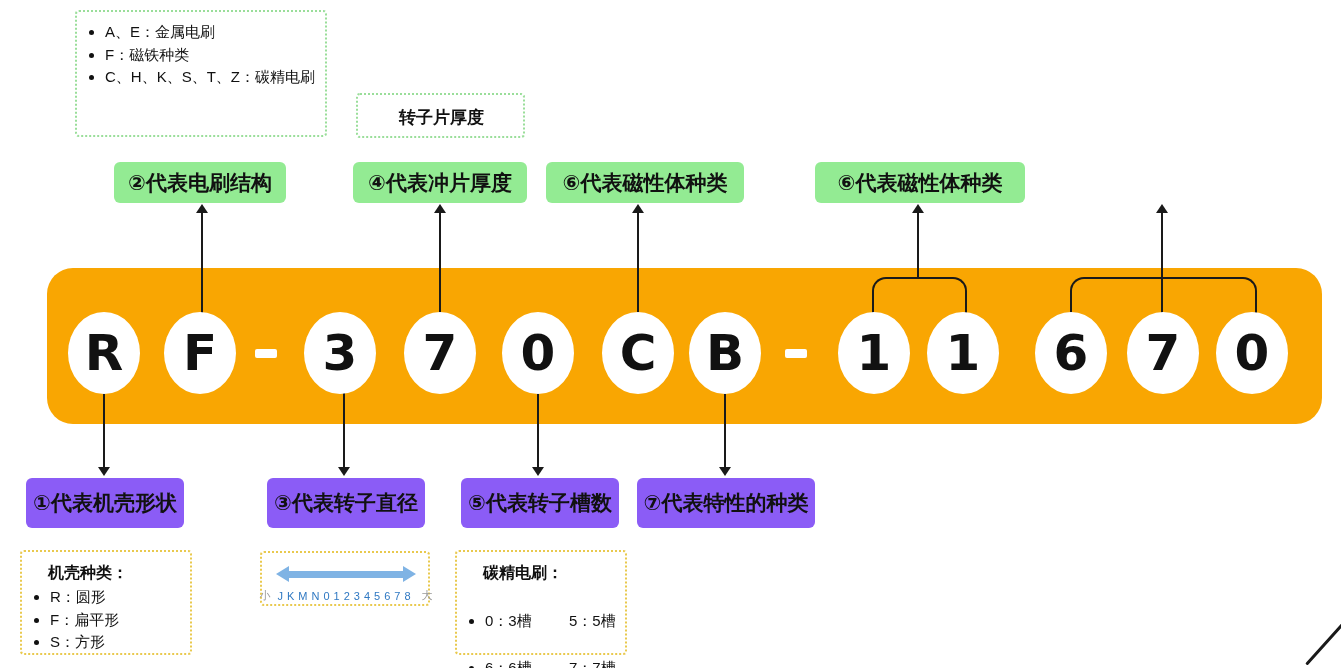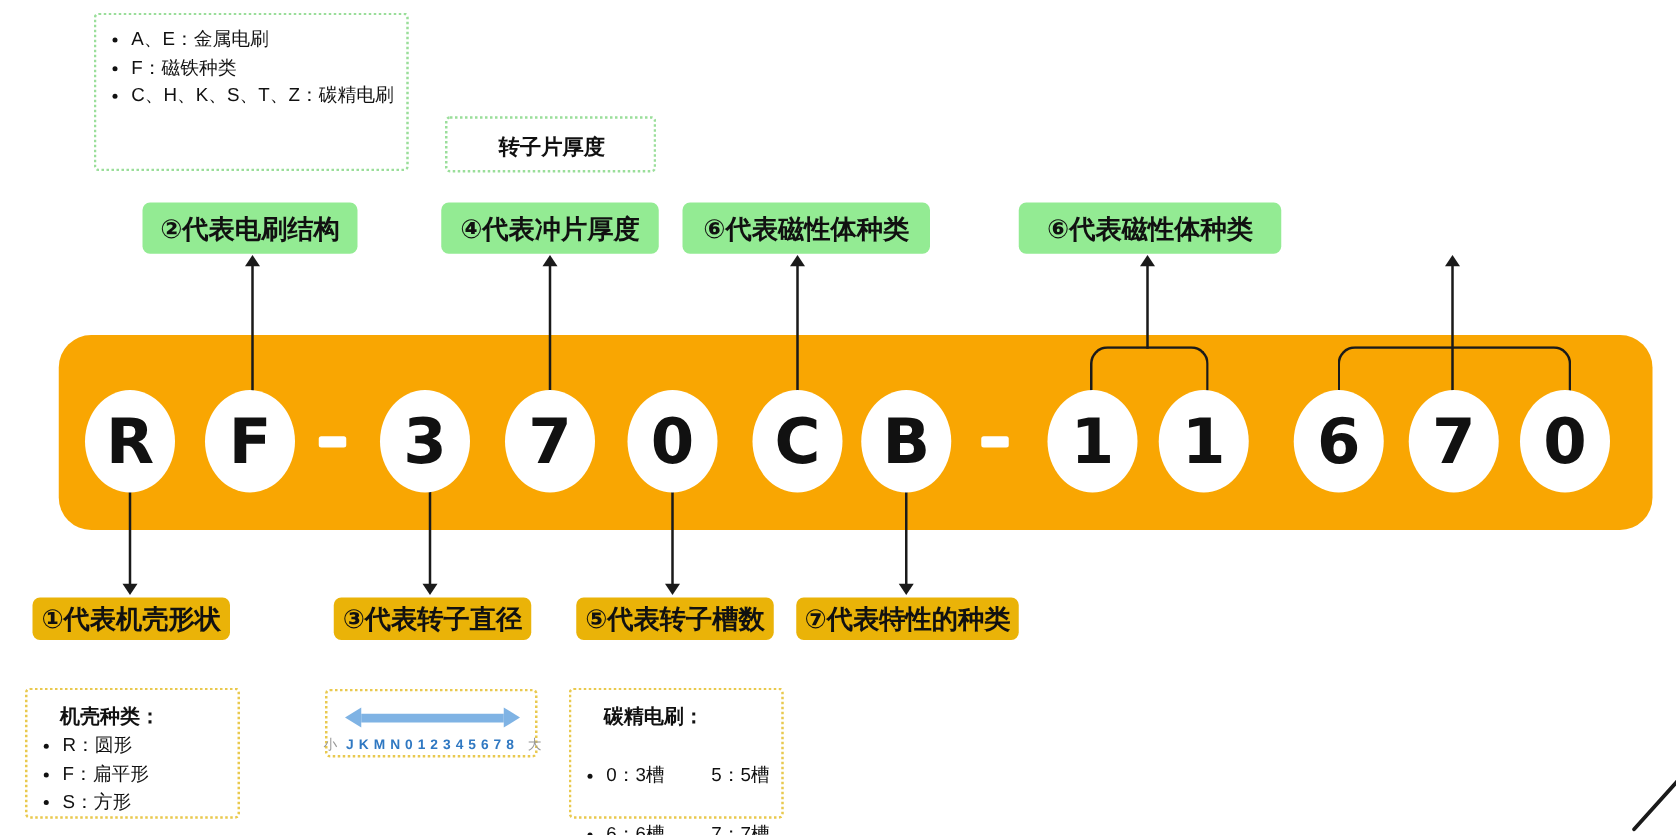--- a/index.html
+++ b/index.html
@@ -13,21 +13,21 @@
   .ibox.yellow { border:2px dotted #e9c94e; border-radius:4px; }
   .ibox-title { font-weight:bold; font-size:16px; margin:2px 0 2px 16px; }
   .ibox-list { margin:0; padding-left:18px; font-size:15px; line-height:1.5; }
   .ibox-list li { margin:0; }
   .ibox.center { display:flex; align-items:center; justify-content:center; }
   .ibox.center .ibox-title { margin:18px; font-size:17px; }
   
   .tag { position:absolute; display:flex; align-items:center; justify-content:center;
          font-weight:bold; font-size:21px; border-radius:6px; white-space:nowrap; z-index:2; }
   .tag.green  { background:#93eb93; height:41px; }
-  .tag.yellow { background:#eab308; height:34px; }
+  .tag.yellow { background:#8b5cf6; height:50px; }
   
   .band { position:absolute; left:47px; top:268px; width:1275px; height:156px;
           background:#f9a602; border-radius:26px; z-index:1; }
   .circle { position:absolute; top:312px; width:72px; height:82px; background:#fff;
             border-radius:50%; z-index:3; display:flex; align-items:center; justify-content:center;
             font-family:"DejaVu Sans","Liberation Sans",sans-serif; font-weight:bold; font-size:50px; }
   .dash { position:absolute; top:349px; width:22px; height:9px; background:#fff;
           border-radius:2px; z-index:3; }
   
   .vline { position:absolute; width:2px; background:#1a1a1a; z-index:2; }
@@ -39,21 +39,21 @@
              border-radius:14px 14px 0 0; z-index:2; }
   
   .two-col span { display:inline-block;margin-top:24px; }
   .two-col span:first-child { width:84px; }
   
   .dbl-arrow { display:flex; align-items:center; margin:4px 4px 0 4px; }
   .dbl-arrow .bar { flex:1; height:7px; background:#7fb3e4; }
   .dbl-arrow .ah-left  { width:0;height:0;border-top:8px solid transparent;border-bottom:8px solid transparent;border-right:13px solid #7fb3e4; }
   .dbl-arrow .ah-right { width:0;height:0;border-top:8px solid transparent;border-bottom:8px solid transparent;border-left:13px solid #7fb3e4; }
   .scale-row { display:flex; align-items:center; justify-content:center; gap:7px; margin-top:6px; }
-  .scale-letters { color:#2f78c2; font-weight:bold; font-size:11px; letter-spacing:4px; }
+  .scale-letters { color:#2f78c2; font-weight:normal; font-size:11px; letter-spacing:4px; }
   .scale-end { color:#999; font-size:11px; }
   
   .stray { position:absolute; left:1296px; top:640px; width:62px; height:3px;
            background:#1a1a1a; transform:rotate(-48deg); border-radius:2px; }
 </style>
 </head>
 <body>
 
 <div id="canvas">
 

